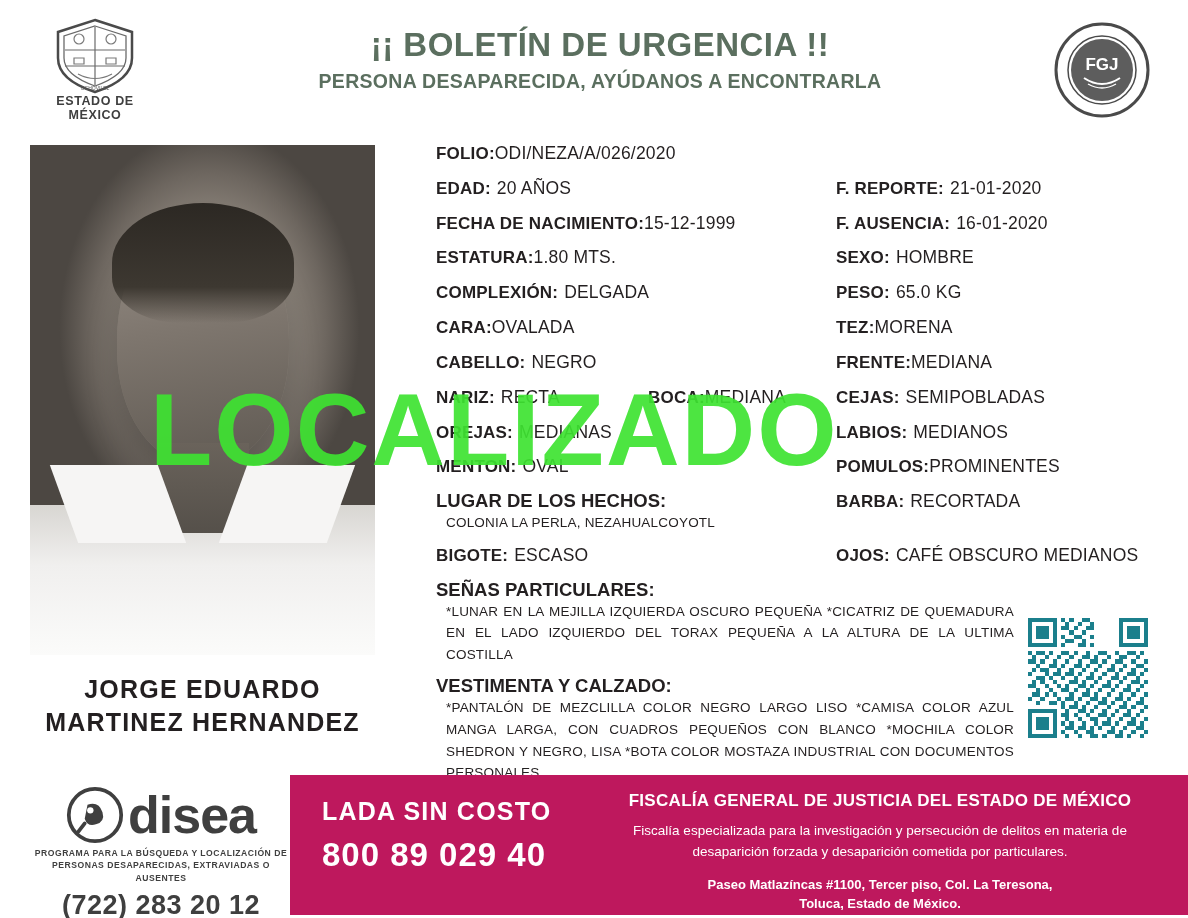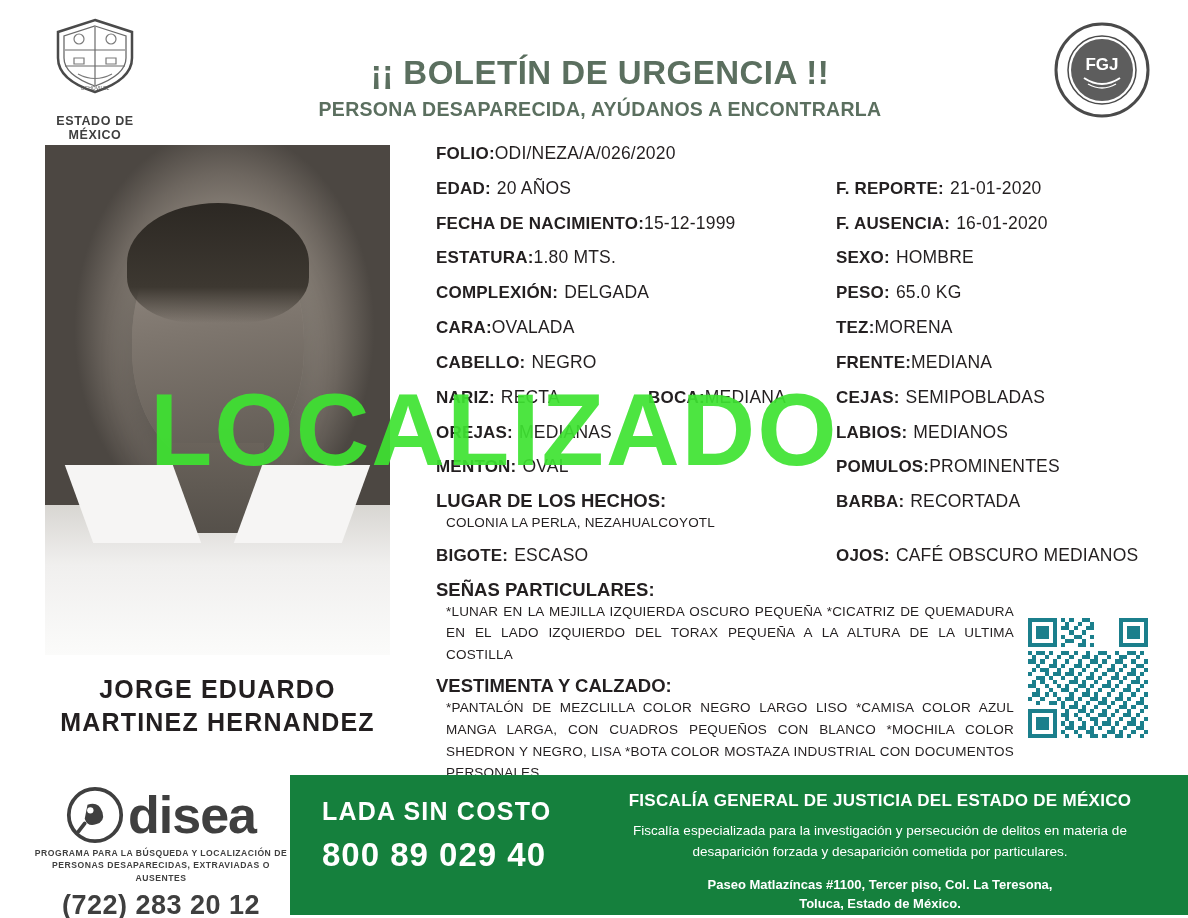--- a/index.html
+++ b/index.html
@@ -14,38 +14,37 @@
   }
 
   
   .header { position:absolute; left:0; top:0; width:1188px; height:132px; }
 
   .edomex-seal { position:absolute; left:30px; top:18px; width:130px; text-align:center; }
   .edomex-seal .crest { width:86px; height:76px; margin:0 auto; }
   .edomex-seal .crest svg { display:block; }
   .edomex-seal .seal-label {
     font-size:12.5px; font-weight:bold; letter-spacing:.6px; color:#3f3f3f;
-    margin-top:20px;
+    margin-top:0;
   }
 
   .header-titles { position:absolute; left:220px; top:26px; width:760px; text-align:center; }
   .main-title {
     font-size:33px; font-weight:bold; color:#5b6f5f; letter-spacing:.5px;
     font-family:"Liberation Sans", sans-serif;
-    margin-top:28px;
   }
   .sub-title {
     font-size:19.5px; font-weight:bold; color:#5b6f5f; letter-spacing:.3px;
     margin-top:6px;
   }
 
   .fgj-logo { position:absolute; right:38px; top:22px; width:96px; height:96px; }
 
   
-  .photo-block { position:absolute; left:45px; top:145px; width:345px; }
+  .photo-block { position:absolute; left:30px; top:145px; width:345px; }
   .photo {
     width:345px; height:510px;
     background:
       radial-gradient(ellipse 150px 200px at 52% 36%, #b9b1a6 0%, #8d857c 52%, #6d665f 78%, #4c4742 100%),
       linear-gradient(180deg,#efeeec 0%, #e2e0dd 60%, #d7d5d2 100%);
     position:relative; overflow:hidden;
   }
   .photo .shirt {
     position:absolute; left:0; bottom:0; width:100%; height:150px;
     background:linear-gradient(180deg,#d8d6d2 0%, #f0efee 40%, #fbfbfa 100%);
@@ -116,21 +115,21 @@
   .odisea .tag {
     font-size:8.6px; font-weight:bold; color:#3f3f3f; letter-spacing:.5px;
     line-height:1.45; margin-top:2px;
   }
   .odisea .phone {
     font-size:27px; font-weight:bold; color:#3f3f3f; margin-top:6px; letter-spacing:.5px;
   }
 
   .grey-panel {
     position:absolute; left:290px; bottom:0; width:898px; height:140px;
-    background:#15803d; color:#ffffff; display:flex;
+    background:#be185d; color:#ffffff; display:flex;
   }
   .lada { width:300px; padding:22px 0 0 32px; }
   .lada .lada-label { font-size:25px; font-weight:bold; letter-spacing:1.2px; }
   .lada .lada-number { font-size:33px; font-weight:bold; letter-spacing:1px; margin-top:10px; }
 
   .fgj-text { flex:1; padding:16px 28px 12px 10px; text-align:center; }
   .fgj-text .t1 { font-size:17px; font-weight:bold; letter-spacing:.3px; }
   .fgj-text .t2 { font-size:13.5px; line-height:1.55; margin-top:10px; }
   .fgj-text .t3 { font-size:13px; font-weight:bold; line-height:1.5; margin-top:12px; }
 </style>

